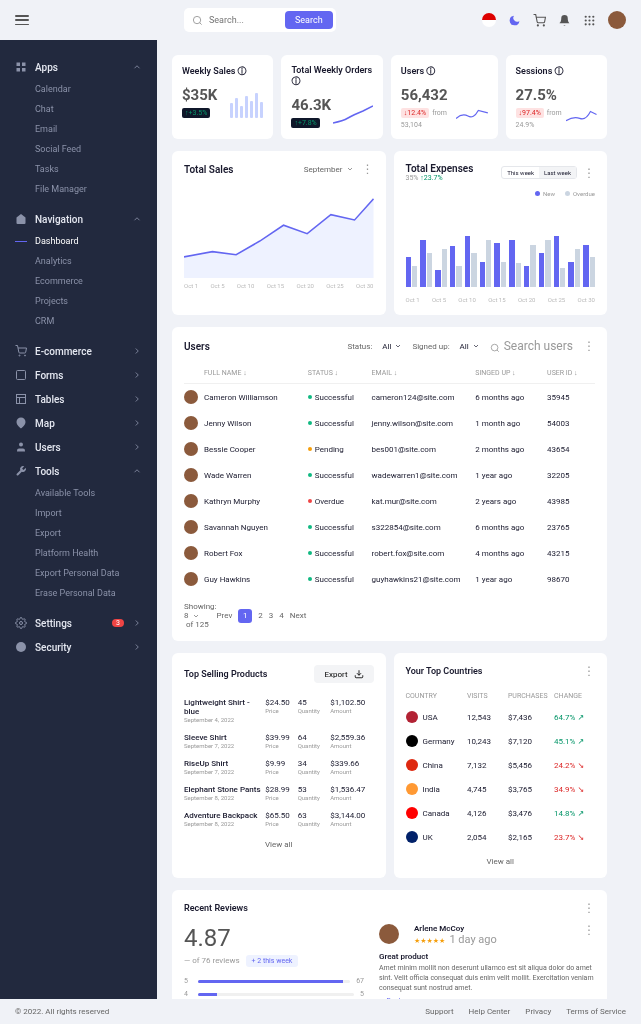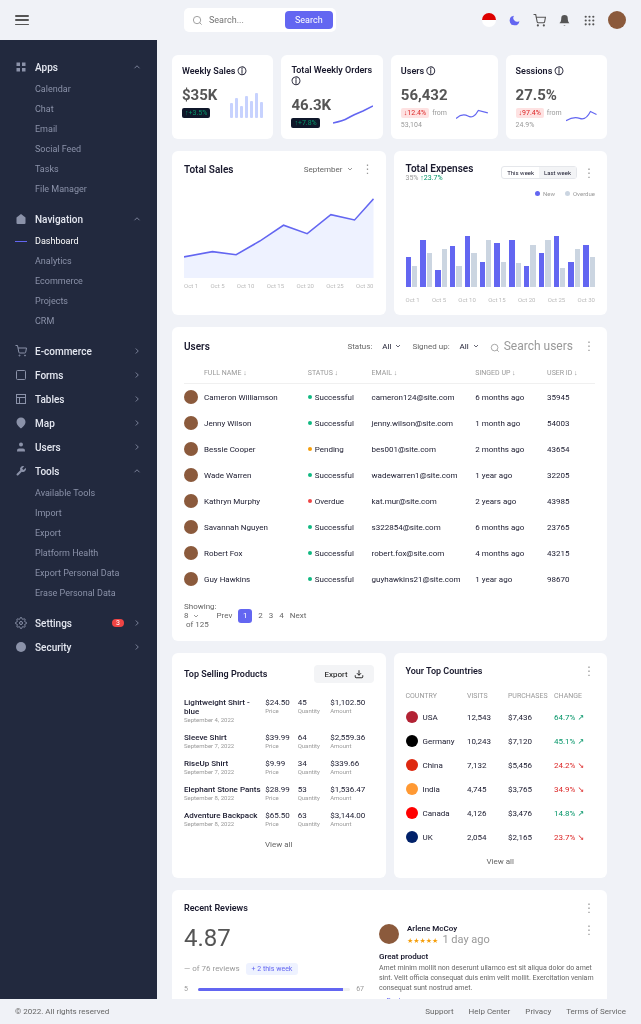--- a/index.html
+++ b/index.html
@@ -87,29 +87,29 @@
 .ctry-hd{display:grid;grid-template-columns:1.2fr 0.8fr 0.9fr 0.8fr;font-size:7px;color:#999;padding:5px 0}
 .ctry-row{display:grid;grid-template-columns:1.2fr 0.8fr 0.9fr 0.8fr;padding:6px 0;font-size:8px;align-items:center}
 .ctry-row .cn{display:flex;align-items:center;gap:5px}
 .fl{width:12px;height:12px;border-radius:50%;background:#ddd}
 .chg{display:flex;align-items:center;gap:2px}
 .chg.up{color:#059669}
 .chg.dn{color:#dc2626}
 .reviews-card{background:#fff;border-radius:6px;padding:12px}
 .rev-grid{display:grid;grid-template-columns:180px 1fr;gap:15px;margin-top:10px}
 .score{font-size:24px;font-weight:400;color:#555}
-.score-sub{font-size:8px;color:#999;margin-top:12px}
+.score-sub{font-size:8px;color:#999;margin-top:4px}
 .score-badge{background:#eef2ff;color:#6366f1;padding:2px 6px;border-radius:3px;font-size:7px;margin-left:6px}
 .bars{margin-top:12px}
 .bar-row{display:flex;align-items:center;gap:6px;margin-bottom:5px;font-size:7px;color:#999}
 .bar-row .n{width:8px}
 .bar-bg{flex:1;height:3px;background:#f0f0f0;border-radius:2px;overflow:hidden}
 .bar-fg{height:100%;background:#6366f1}
 .review{margin-bottom:12px;position:relative}
-.rev-hd{display:flex;gap:8px;align-items:flex-start}
+.rev-hd{display:flex;gap:15px;align-items:flex-start}
 .rev-av{width:20px;height:20px;border-radius:50%;background:#8b5a3c;flex-shrink:0}
 .rev-name{font-size:8px;font-weight:600}
 .stars{color:#f59e0b;font-size:7px}
 .rev-date{font-size:11px;color:#999;margin-left:4px}
 .rev-ttl{font-size:8px;font-weight:600;margin-top:6px}
 .rev-txt{font-size:7px;color:#666;margin-top:3px;line-height:1.4}
 .reply{color:#6366f1;font-size:7px;margin-top:4px;cursor:pointer}
 .footer{position:fixed;bottom:0;left:0;right:0;background:#f0f2f7;padding:8px 15px;display:flex;justify-content:space-between;font-size:8px;color:#666}
 .footer-r{display:flex;gap:15px}
 .footer-r span{cursor:pointer}

